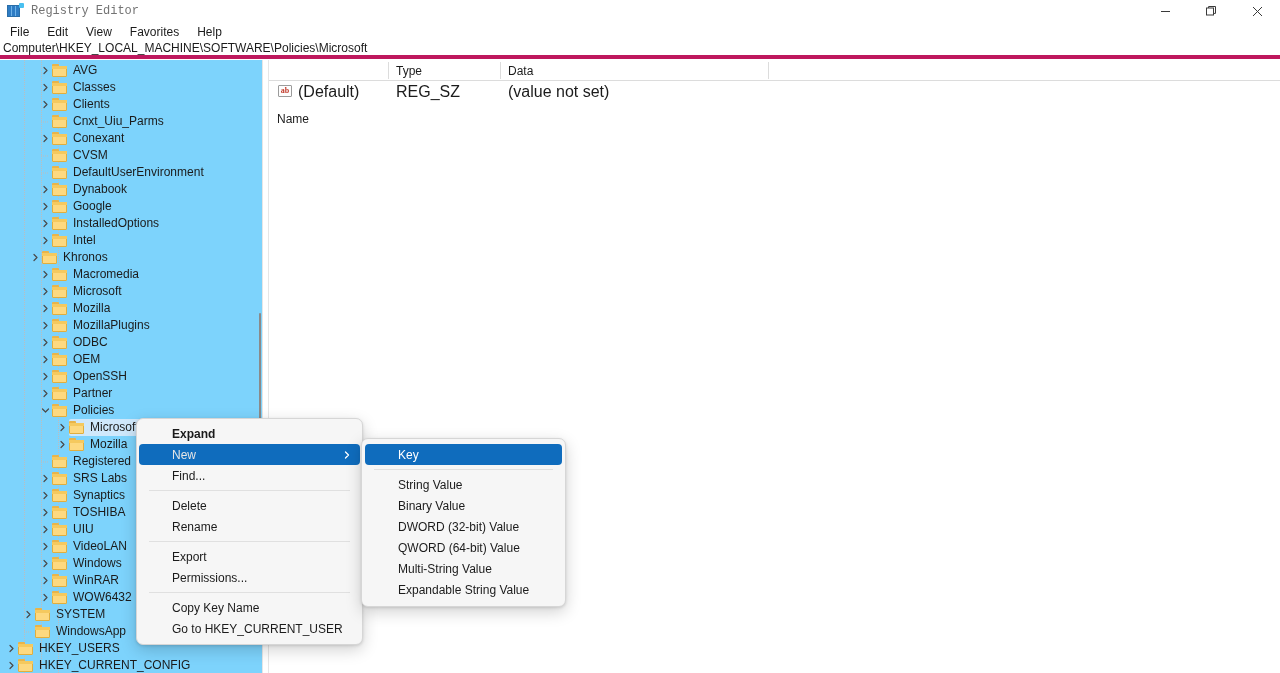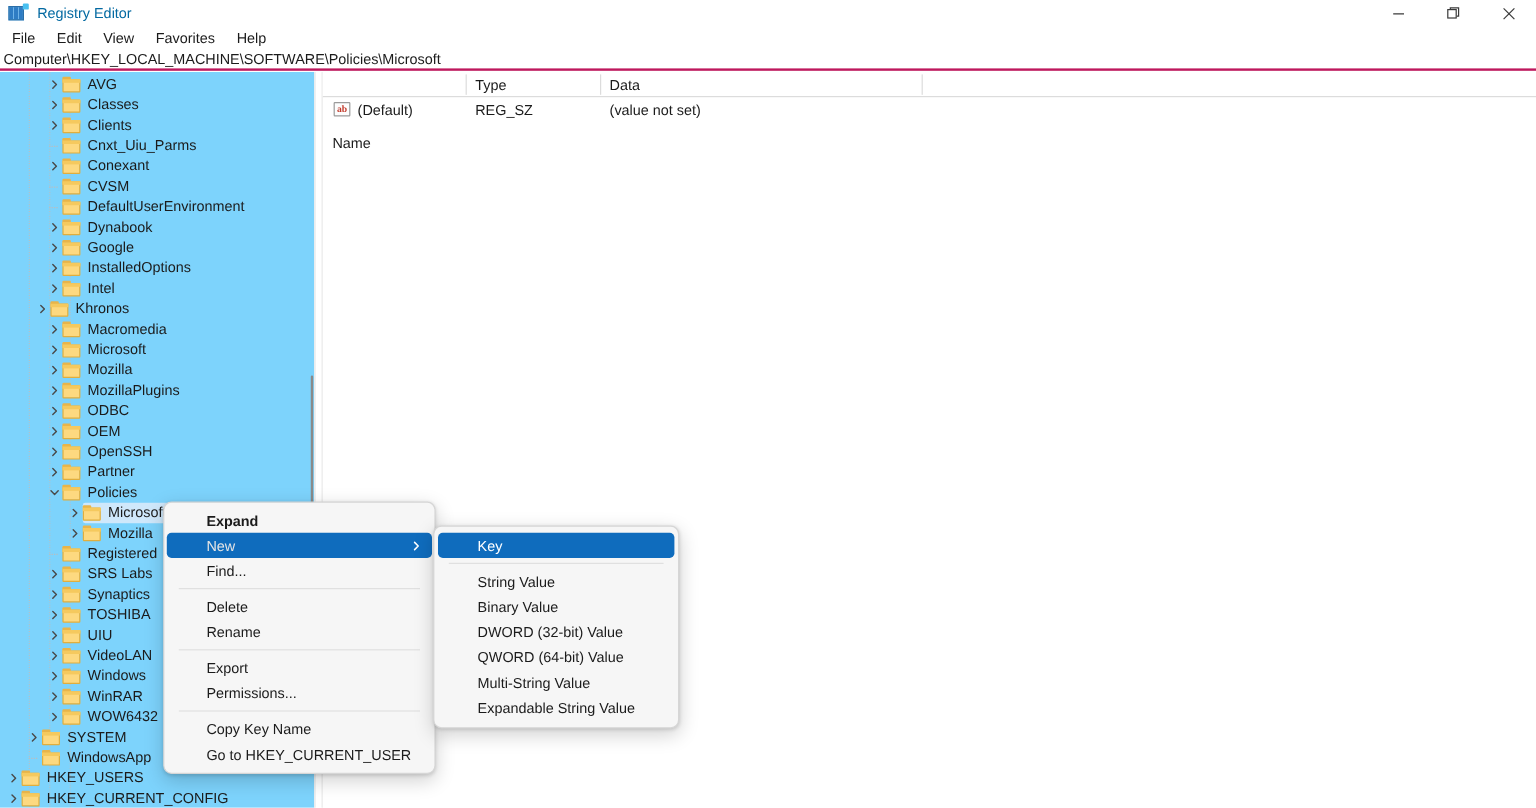--- a/index.html
+++ b/index.html
@@ -27,21 +27,21 @@
     position: absolute; left: 0; top: 2px; width: 13px; height: 12px;
     background:
       linear-gradient(to right, #2e7cc4 0 3px, transparent 3px 4px, #2e7cc4 4px 7px, transparent 7px 8px, #2e7cc4 8px 11px, transparent 11px),
       #6fb3e8;
     border: 1px solid #2a6ea8;
   }
   .app-icon .dot {
     position: absolute; right: -1px; top: 0px; width: 5px; height: 5px;
     background: #49c0f0; border-radius: 1px;
   }
-  .title-text { font-size: 12px; color: #0369a1; }
+  .title-text { font-size: 12px; color: #737373; font-family: Liberation Mono, monospace; }
   .winbtns { position: absolute; right: 0; top: 0; height: 22px; display: flex; }
   .winbtn {
     width: 46px; height: 22px; display: flex; align-items: center; justify-content: center;
     color: #3a3a3a; font-size: 11px; line-height: 1;
   }
   .winbtn svg { display: block; }
 
   
   .menubar {
     position: absolute; top: 22px; left: 0; width: 1012px; height: 19px;
@@ -49,21 +49,21 @@
   }
   .menu-item {
     padding: 1px 9px; font-size: 12px; color: #1b1b1b; line-height: 16px;
   }
   .menu-item:first-child { margin-left: 1px; }
 
   
   .addressbar {
     position: absolute; top: 41px; left: 0; width: 1280px; height: 18px;
     background: #ffffff;
-    border-bottom: 2px solid #be185d;
+    border-bottom: 4px solid #be185d;
     display: flex; align-items: center;
   }
   .address-text { padding-left: 3px; font-size: 12px; color: #1b1b1b; }
 
   
   .tree-pane {
     position: absolute; top: 60px; left: 0; width: 262px; height: 613px;
     background: #7dd3fc; overflow: hidden;
   }
   .splitter {
@@ -151,21 +151,21 @@
   .ab-icon {
     position: absolute; left: 9px; top: 4px;
     width: 14px; height: 12px;
     background: #fdfdfd;
     border: 1px solid #9b9b9b;
     border-radius: 1px;
     font-size: 8px; line-height: 10px; text-align: center;
     color: #c23a2b; font-weight: bold;
     font-family: "Liberation Serif", serif;
   }
-  .lcell { position: absolute; font-size: 12px; color: #1b1b1b; }
+  .lcell { position: absolute; font-size: 16px; color: #1b1b1b; }
 
   
   .ctxmenu {
     position: absolute; left: 136px; top: 418px; width: 227px;
     background: #f6f6f6;
     border: 1px solid #d6d6d6;
     border-radius: 7px;
     box-shadow: 0 5px 16px rgba(0,0,0,0.18), 0 1px 3px rgba(0,0,0,0.12);
     padding: 4px 0 5px 0;
     z-index: 30;

